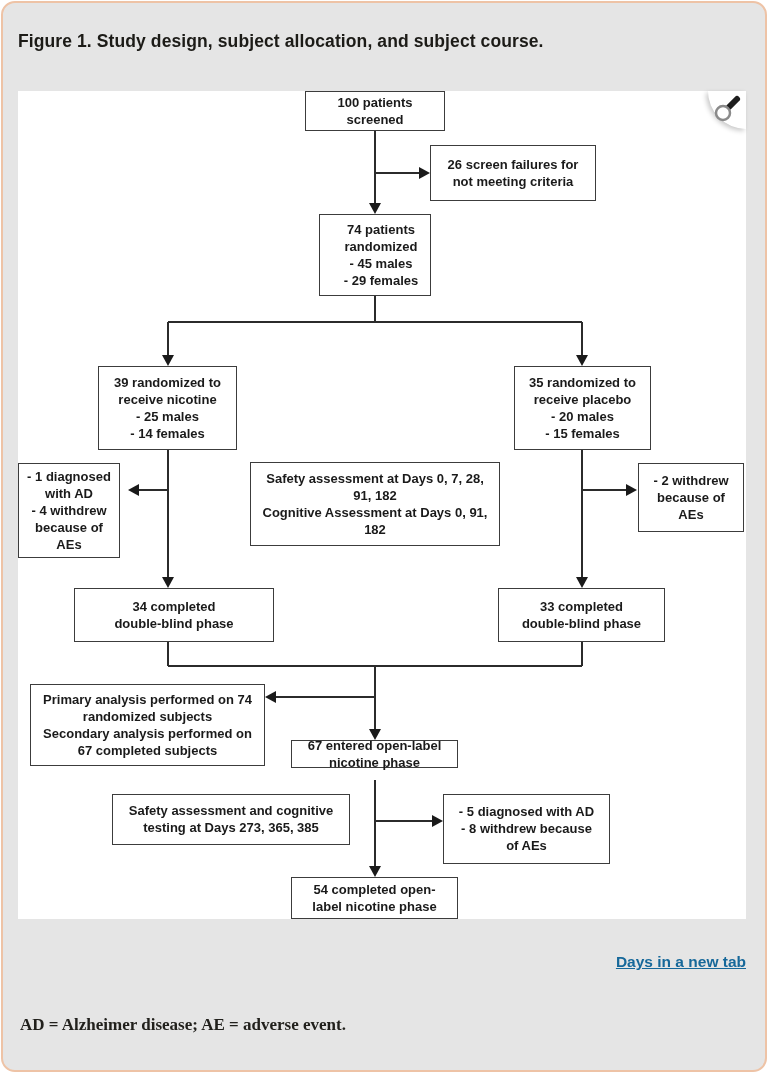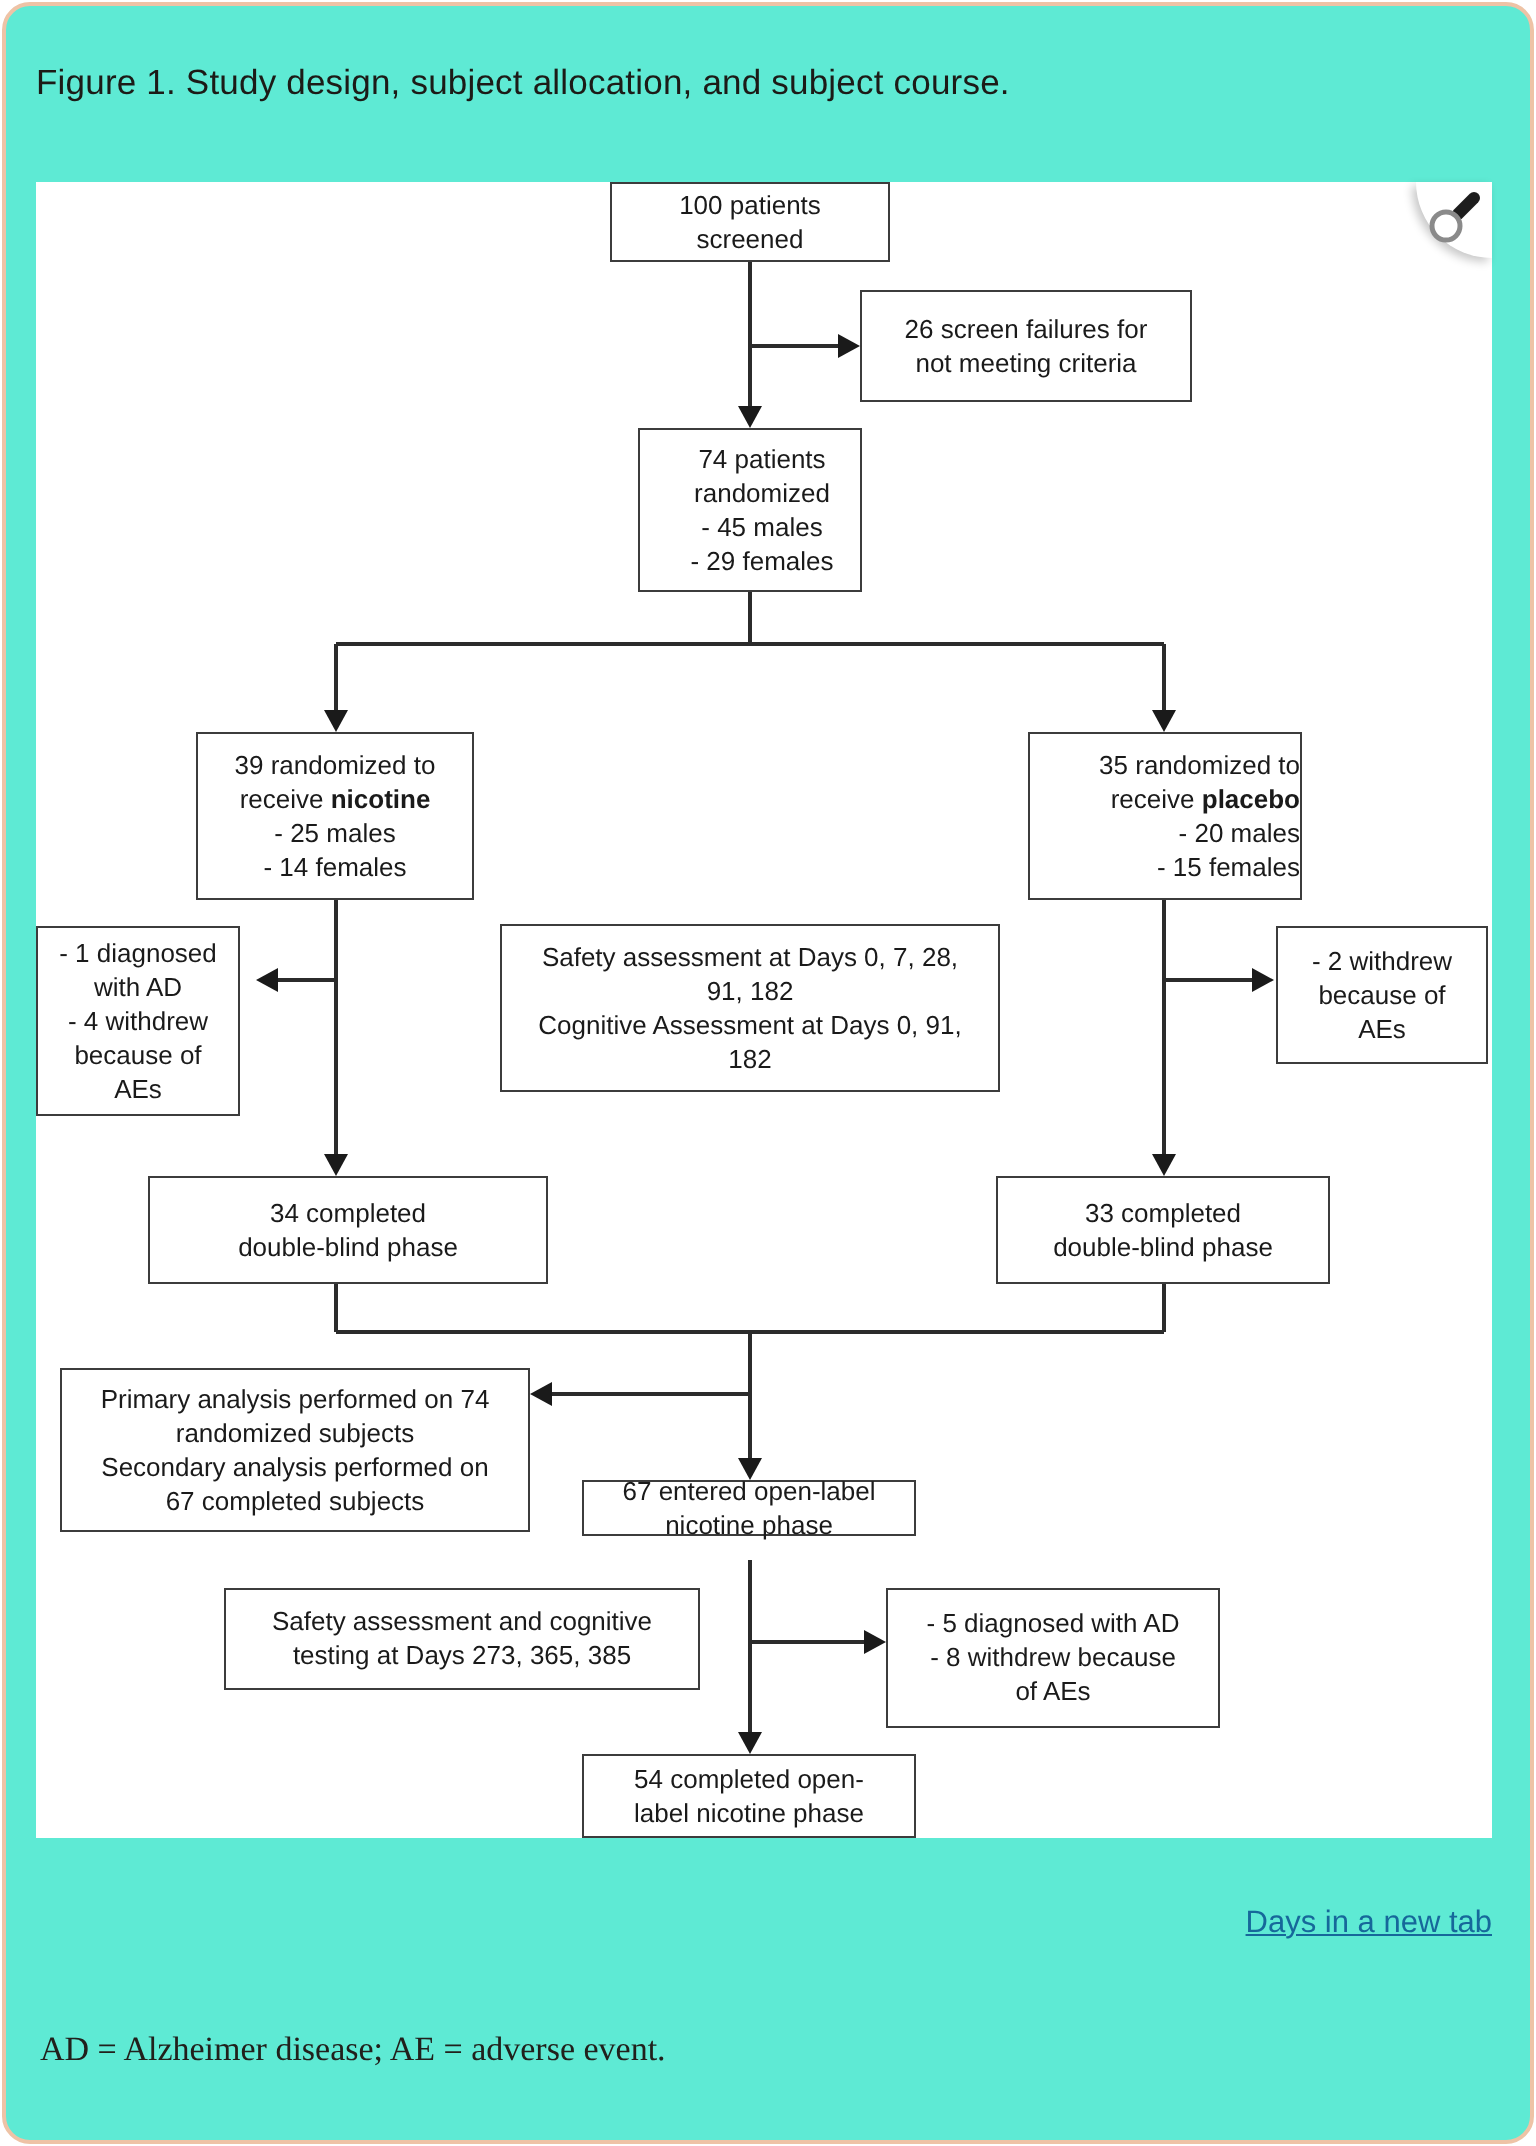--- a/index.html
+++ b/index.html
@@ -1,37 +1,37 @@
 <!DOCTYPE html>
 <html><head>
 <meta charset="utf-8">
 <style>
   * { margin:0; padding:0; box-sizing:border-box; }
   html,body { width:768px; height:1073px; background:#ffffff; font-family:"Liberation Sans",sans-serif; }
   .card {
     position:absolute; left:1px; top:1px; width:766px; height:1071px;
-    background:#5eead4; border:2px solid #eec3a6; border-radius:14px;
-    padding:28px 17px 0 15px; overflow:hidden;
+    background:#e5e5e5; border:2px solid #eec3a6; border-radius:14px;
+    padding:28px 17px 0 15px; overflow:hidden;font-weight:bold;
   }
   .caption { font-size:17.5px; line-height:1.25; color:#1c1b17; letter-spacing:0.1px; }
   .figure-area {
     position:relative; width:728px; height:828px; background:#ffffff; margin-top:38px;
   }
   .fbox {
     position:absolute; background:#ffffff; border:1.5px solid #3c3c3c;
     display:flex; align-items:center; justify-content:center;
     text-align:center; font-size:13px; line-height:17px; color:#1a1a1a;
   }
   .fbox .txt { white-space:pre-line; display:block; width:100%; }
   
   .b-screened          { left:287px; top:0;     width:140px; height:40px; }
   .b-failures          { left:412px; top:54px;  width:166px; height:56px; }
   .b-randomized        { left:301px; top:123px; width:112px; height:82px;padding-left:12px; }
   .b-nicotine          { left:80px;  top:275px; width:139px; height:84px; }
-  .b-placebo           { left:496px; top:275px; width:137px; height:84px;text-align:right; }
+  .b-placebo           { left:496px; top:275px; width:137px; height:84px; }
   .b-nic-dropout       { left:0;     top:372px; width:102px; height:95px; }
   .b-safety1           { left:232px; top:371px; width:250px; height:84px; }
   .b-plc-dropout       { left:620px; top:372px; width:106px; height:69px; }
   .b-done-nic          { left:56px;  top:497px; width:200px; height:54px; }
   .b-done-plc          { left:480px; top:497px; width:167px; height:54px; }
   .b-analysis          { left:12px;  top:593px; width:235px; height:82px; }
   .b-openlabel         { left:273px; top:649px; width:167px; height:28px; }
   .b-safety2           { left:94px;  top:703px; width:238px; height:51px; }
   .b-open-dropout      { left:425px; top:703px; width:167px; height:70px; }
   .b-done-open         { left:273px; top:786px; width:167px; height:42px; }

